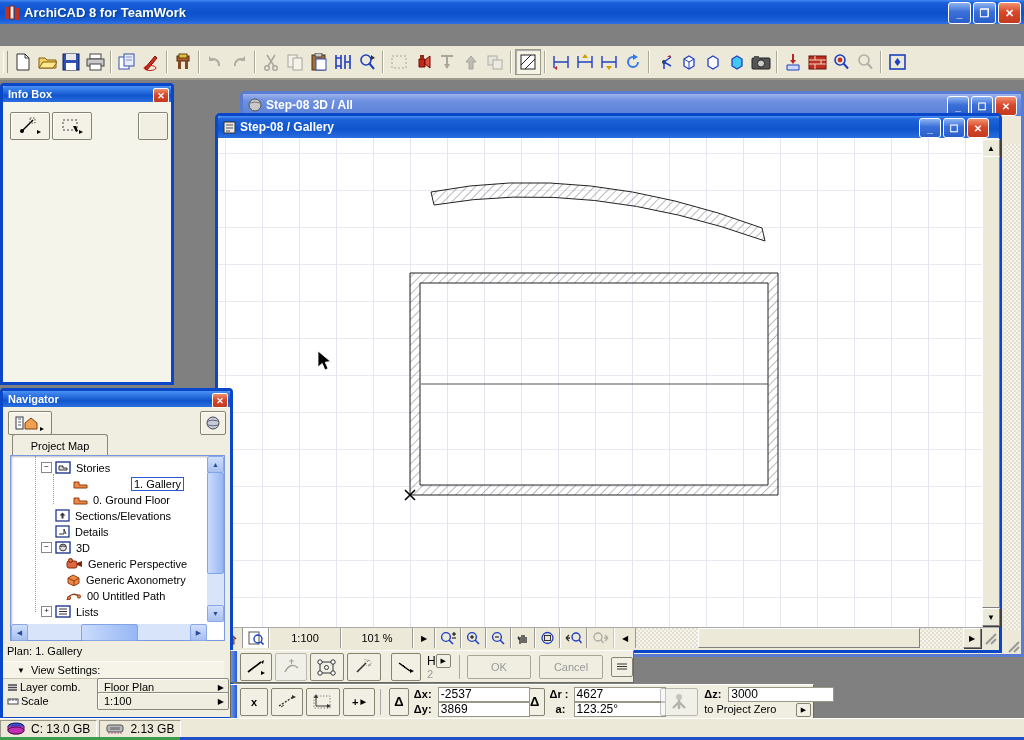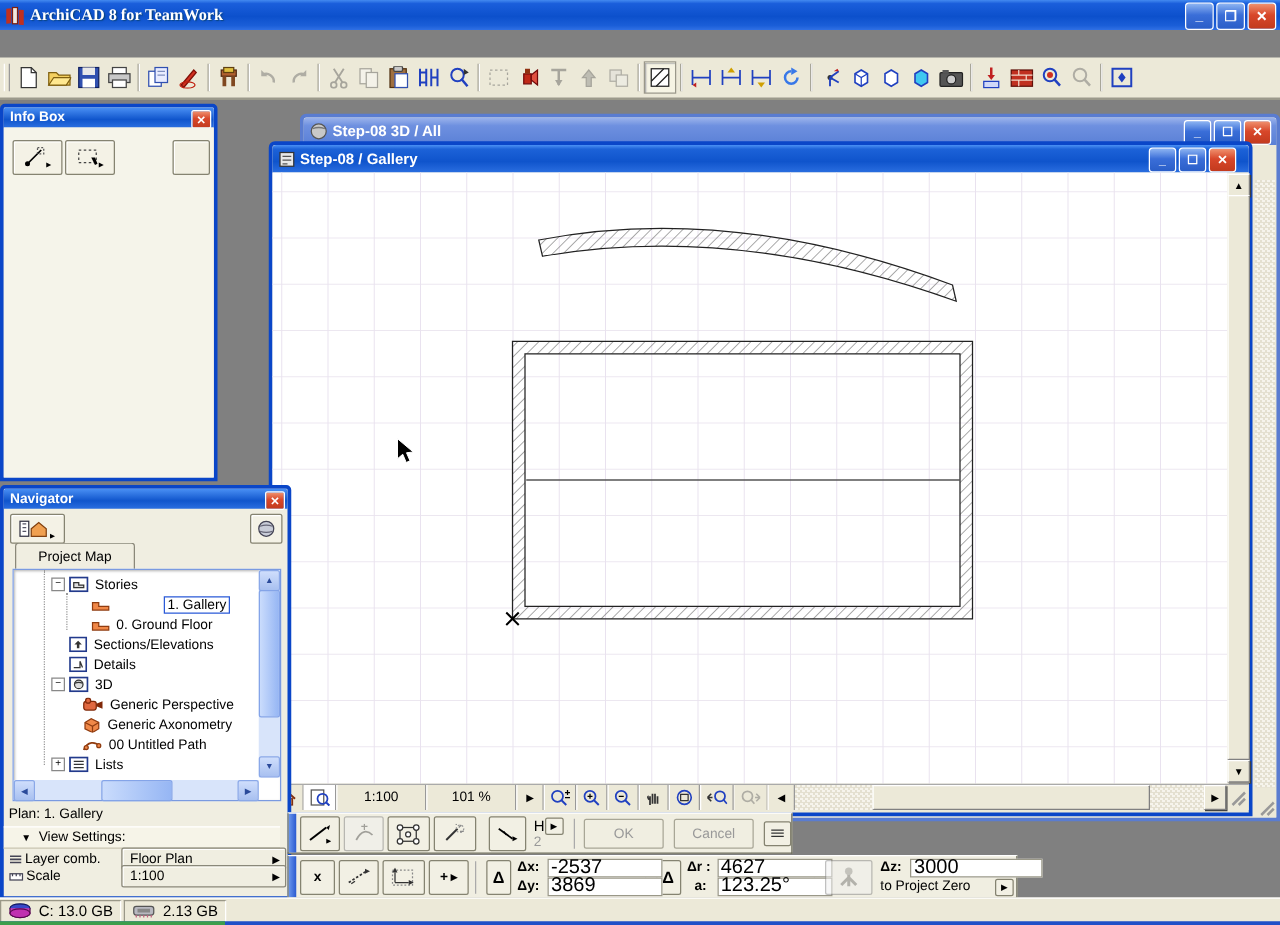--- a/index.html
+++ b/index.html
@@ -2,21 +2,21 @@
 <html><head>
 <meta charset="utf-8">
 <style>
   html,body{margin:0;padding:0;background:#808080;}
   #app{position:relative;width:1024px;height:740px;font-family:"Liberation Sans",sans-serif;
        font-size:11px;color:#000;overflow:hidden;background:#808080;}
   
   #titlebar{position:absolute;left:0;top:0;width:1024px;height:24px;
     background:linear-gradient(180deg,#438af0 0%,#1a5edb 12%,#0c50cc 55%,#1a5ed8 85%,#3070e4 100%);
     display:flex;align-items:center;}
-  #app-title{color:#fff;font-weight:bold;font-size:13px;margin-left:4px;text-shadow:1px 1px 1px #0338;font-family:Liberation Serif, serif;}
+  #app-title{color:#fff;font-weight:bold;font-size:13px;margin-left:4px;text-shadow:1px 1px 1px #0338;}
   .winbtns{position:absolute;right:3px;top:2px;display:flex;gap:2px;}
   .xpb{width:21px;height:20px;border:1px solid #fff;border-radius:3px;color:#fff;
     font-size:11px;font-weight:bold;display:flex;align-items:center;justify-content:center;
     background:linear-gradient(180deg,#8db4f2,#3a6ed8 45%,#2a5ec8);}
   .xpb.close{background:linear-gradient(180deg,#f0926f,#d8472a 45%,#c23a1e);}
   #menubar{position:absolute;left:0;top:24px;width:1024px;height:22px;background:#ece9d8;
     display:flex;align-items:center;border-bottom:1px solid #d8d4c0;}
   .mi{padding:3px 10px;font-size:12px;}
   #toolbar{position:absolute;left:0;top:46px;width:1024px;height:32px;background:#ece9d8;
     display:flex;align-items:center;border-bottom:2px solid #9c9a8c;}
@@ -78,21 +78,21 @@
   .navdrop{background:#f0eee1;border:1px solid #8a887a;border-radius:2px;height:16px;display:flex;
     align-items:center;padding:0 6px;box-shadow:1px 1px 0 #fff inset;}
   
   .hbar{position:absolute;background:#f0eee1;border:1px solid #6a6a5a;border-top-color:#fff;display:flex;align-items:center;}
   .grip{width:6px;height:100%;background:linear-gradient(90deg,#6a96ec,#2a5ad0);flex:0 0 auto;}
   .cbtn{background:#f2f0e4;border:1px solid #858371;border-radius:2px;margin-left:3px;
     display:flex;align-items:center;justify-content:center;flex:0 0 auto;}
   .cbtn.dis{opacity:.5;filter:grayscale(1);}
   .okbtn{width:62px;height:22px;border:1px solid #a8a696;border-radius:2px;background:#f0eee1;color:#999;
     display:flex;align-items:center;justify-content:center;margin-left:8px;flex:0 0 auto;}
-  .fld{background:#fff;border:1px solid #9a9888;height:13px;font-size:16px;padding:0 2px;display:flex;align-items:center;}
+  .fld{background:#fff;border:1px solid #9a9888;height:13px;font-size:12px;padding:0 2px;display:flex;align-items:center;}
   .clabel{font-weight:bold;font-size:11px;}
   
   #statusbar{position:absolute;left:0;top:718px;width:1024px;height:19px;background:#ece9d8;
     border-top:1px solid #fff;display:flex;align-items:center;font-size:12px;}
   .spanel{display:flex;align-items:center;gap:4px;border:1px solid #9a9888;border-right-color:#fff;
     border-bottom-color:#fff;height:16px;padding:0 6px;margin-right:2px;font-size:12px;}
   #taskstrip{position:absolute;left:0;top:737px;width:1024px;height:3px;background:#2050c8;}
   #taskstrip .green{position:absolute;left:0;top:0;width:180px;height:3px;background:#3c9e4c;}
   svg{display:block;}
 </style>

